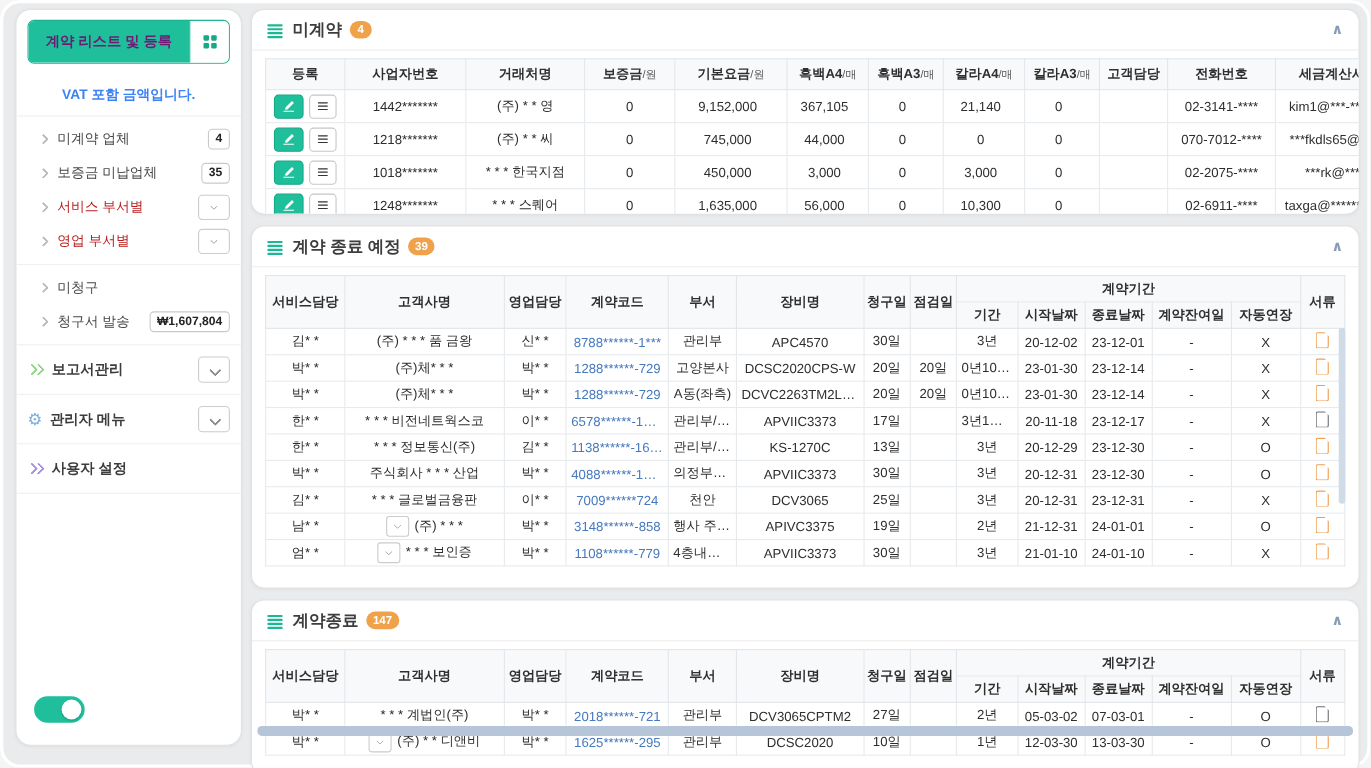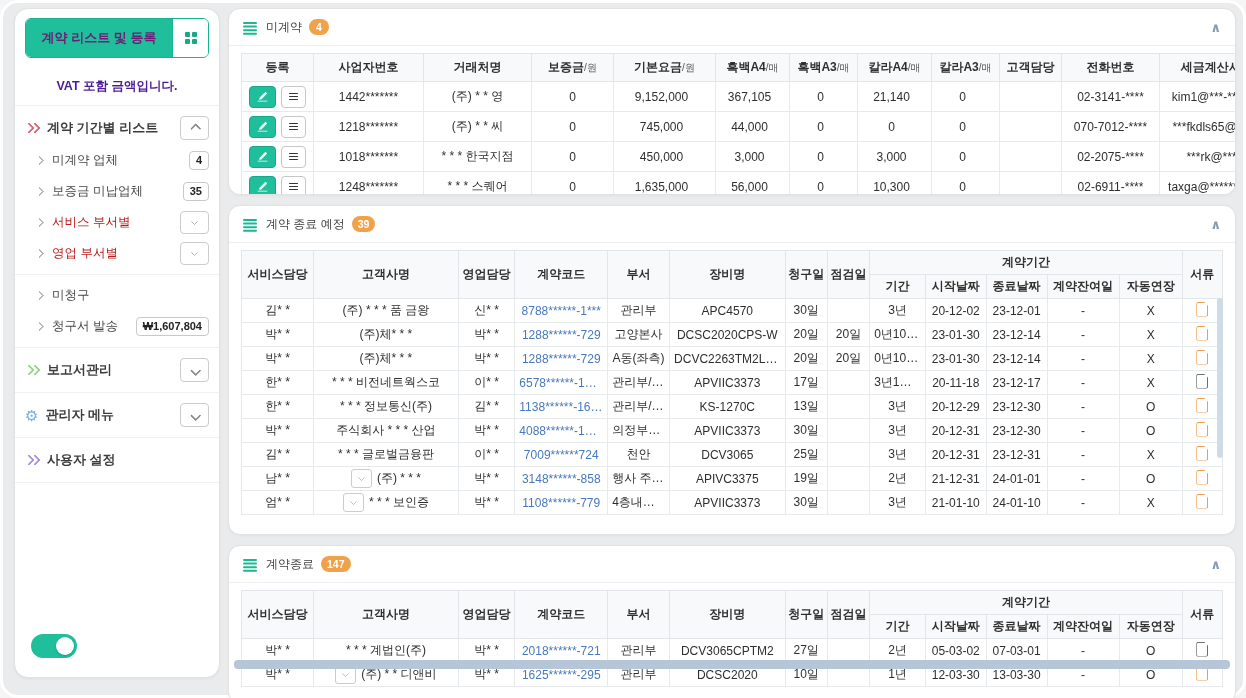--- a/index.html
+++ b/index.html
@@ -13,21 +13,21 @@
 
   
   .sidebar{position:absolute;left:14px;top:8px;width:204px;height:668px;background:#fff;
     border:1px solid #e2e2e2;border-radius:14px;box-shadow:0 1px 3px rgba(0,0,0,.05);overflow:hidden}
   .sb-header{display:flex;margin:9px 10px 0;height:38px;border-radius:6px;overflow:hidden;border:1px solid #1bb392}
   .sb-title{flex:1;background:#1fbf9b;color:#701a75;font-weight:bold;font-size:13px;border:none;
     display:flex;align-items:center;justify-content:center;cursor:pointer;font-family:inherit}
   .sb-grid{width:36px;background:#fff;border:none;border-left:1px solid #1bb392;display:flex;align-items:center;justify-content:center;cursor:pointer}
   .grid-icon{display:grid;grid-template-columns:5px 5px;grid-template-rows:5px 5px;gap:2px}
   .grid-icon i{background:#17a888;border-radius:1px}
-  .vat{color:#4c1d95;font-weight:bold;text-align:center;font-size:12.5px;padding:11px 0 10px;
+  .vat{color:#3b82f6;font-weight:bold;text-align:center;font-size:12.5px;padding:11px 0 10px;
     border-bottom:1px solid #efefef;margin-top:9px}
   .sb-group{padding:5px 10px;border-bottom:1px solid #f0f0f0}
   .sb-ghead{display:flex;align-items:center;height:34px;font-weight:bold;color:#3c3c3c;font-size:13px;cursor:pointer}
   .dchv{display:inline-flex;margin-right:8px}
   .chv{width:6px;height:6px;border-top:2.4px solid #999;border-right:2.4px solid #999;transform:rotate(45deg);display:inline-block;border-radius:1px}
   .dchv .chv+.chv{margin-left:-2px}
   .ichv{width:5px;height:5px;border-width:2px;border-color:#b8b8b8;margin-right:9px;flex:none}
   .sb-item{display:flex;align-items:center;height:31px;padding-left:11px;font-size:12.5px;color:#474747;cursor:pointer}
   .sb-item.disabled{color:#b91c1c}
   .sb-badge{margin-left:auto;border:1px solid #c9c9c9;border-radius:4px;padding:1px 6px;font-weight:bold;
@@ -42,21 +42,21 @@
   .switch{width:46px;height:24px;border-radius:12px;background:#1fbf9b;position:relative;display:inline-block;cursor:pointer}
   .switch::after{content:'';position:absolute;right:3px;top:3px;width:18px;height:18px;background:#fff;border-radius:50%;box-shadow:0 1px 2px rgba(0,0,0,.2)}
 
   
   .main{position:absolute;left:228px;top:8px;width:1008px}
   .panel{background:#fff;border:1px solid #e2e2e2;border-radius:12px;margin-bottom:10px;position:relative;overflow:hidden;
     box-shadow:0 1px 3px rgba(0,0,0,.04)}
   .p-head{display:flex;align-items:center;height:36px;padding:0 14px;border-bottom:1px solid #eeeeee}
   .list-icon{width:14px;height:2.4px;background:#1db793;border-radius:1px;margin-right:9px;margin-top:-8px;
     box-shadow:0 3.6px 0 #1db793,0 7.2px 0 #1db793,0 10.8px 0 #1db793}
-  .p-title{font-weight:normal;font-size:12px;color:#3d3d3d;margin-right:7px}
+  .p-title{font-weight:bold;font-size:15px;color:#3d3d3d;margin-right:7px}
   .p-badge{background:#f0a24a;color:#fff;font-size:10.5px;font-weight:bold;border-radius:9px;
     padding:2px 6px;min-width:8px;text-align:center;line-height:12px}
   .p-collapse{margin-left:auto;color:#879bb4;font-weight:bold;font-size:13px;cursor:pointer}
   .t-wrap{margin:7px 12px 9px;position:relative}
   table{width:100%;border-collapse:collapse;table-layout:fixed;font-size:12px;color:#2e2e2e}
   th{background:#f8f9fa;border:1px solid #e2e5e9;font-size:12px;color:#2f2f2f;font-weight:bold;padding:5px 2px;
     overflow:hidden;white-space:nowrap}
   th .sfx{font-size:10px;font-weight:normal;color:#555}
   td{border:1px solid #e7eaed;text-align:center;padding:3px 4px;overflow:hidden;white-space:nowrap;
     text-overflow:ellipsis;background:#fff}
@@ -94,30 +94,20 @@
             <i></i>
             <i></i>
             <i></i>
             <i></i>
           </span>
       </button>
     </div>
     <div class="vat">VAT 포함 금액입니다.</div>
     <nav id="sb-menu">
         <div class="sb-group">
-          <div class="sb-ghead">
-            <span class="dchv">
-              <span class="chv " style="border-color: rgb(224, 92, 114);"></span>
-              <span class="chv " style="border-color: rgb(224, 92, 114);"></span>
-            </span>
-            <span>계약 기간별 리스트</span>
-            <button class="sb-toggle-btn">
-              <span class="chv " style="border-color: rgb(139, 139, 139); transform: rotate(-45deg) translateY(1px);"></span>
-            </button>
-          </div>
           <div class="sb-item">
             <span class="chv ichv"></span>
             <span>미계약 업체</span>
             <span class="sb-badge">4</span>
           </div>
           <div class="sb-item">
             <span class="chv ichv"></span>
             <span>보증금 미납업체</span>
             <span class="sb-badge">35</span>
           </div>

